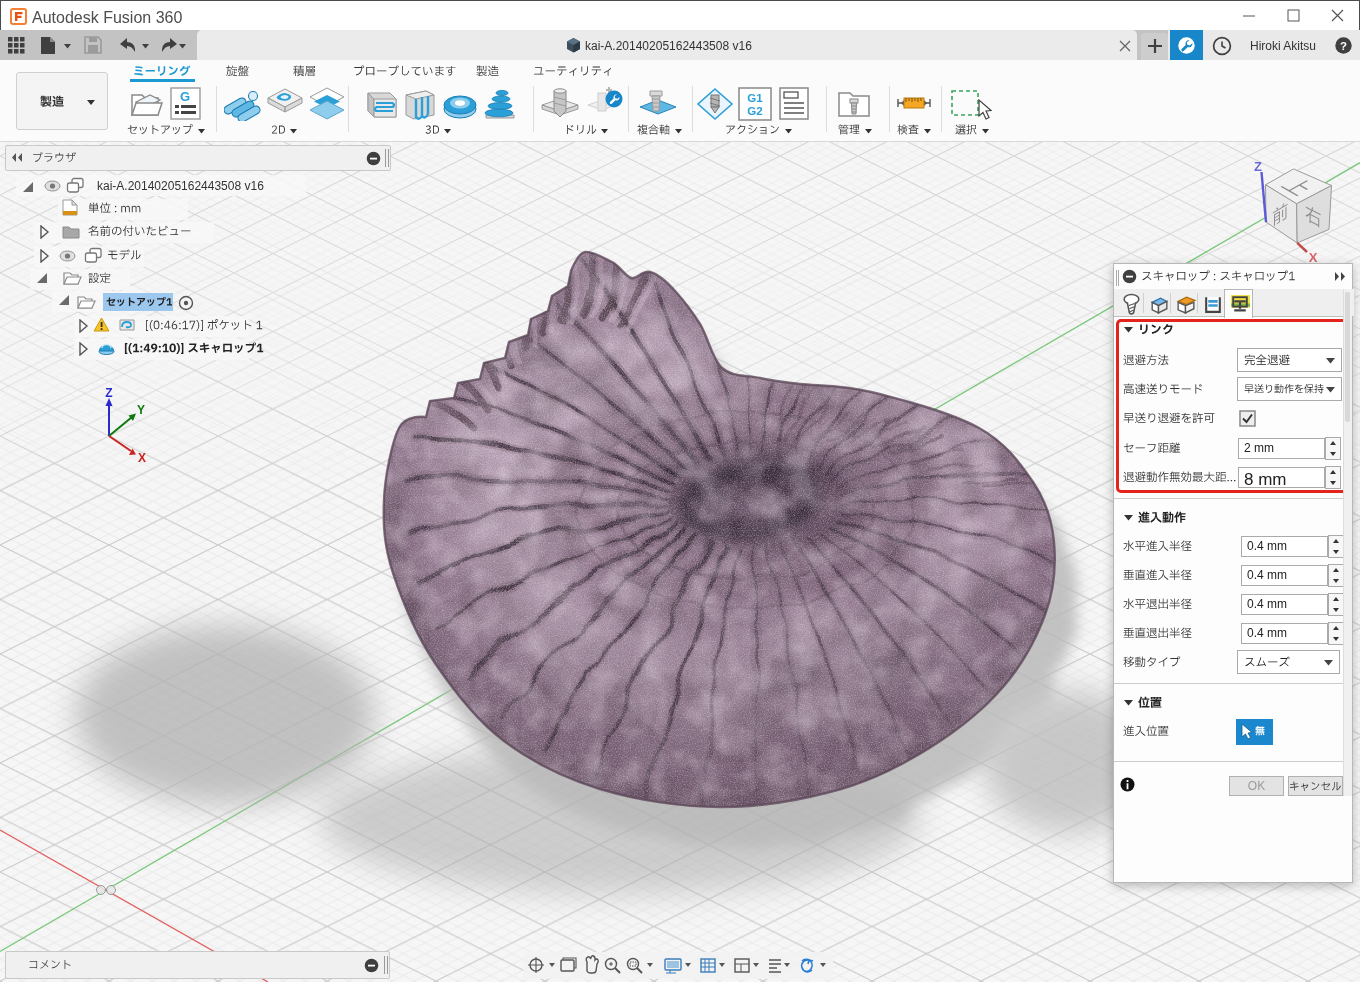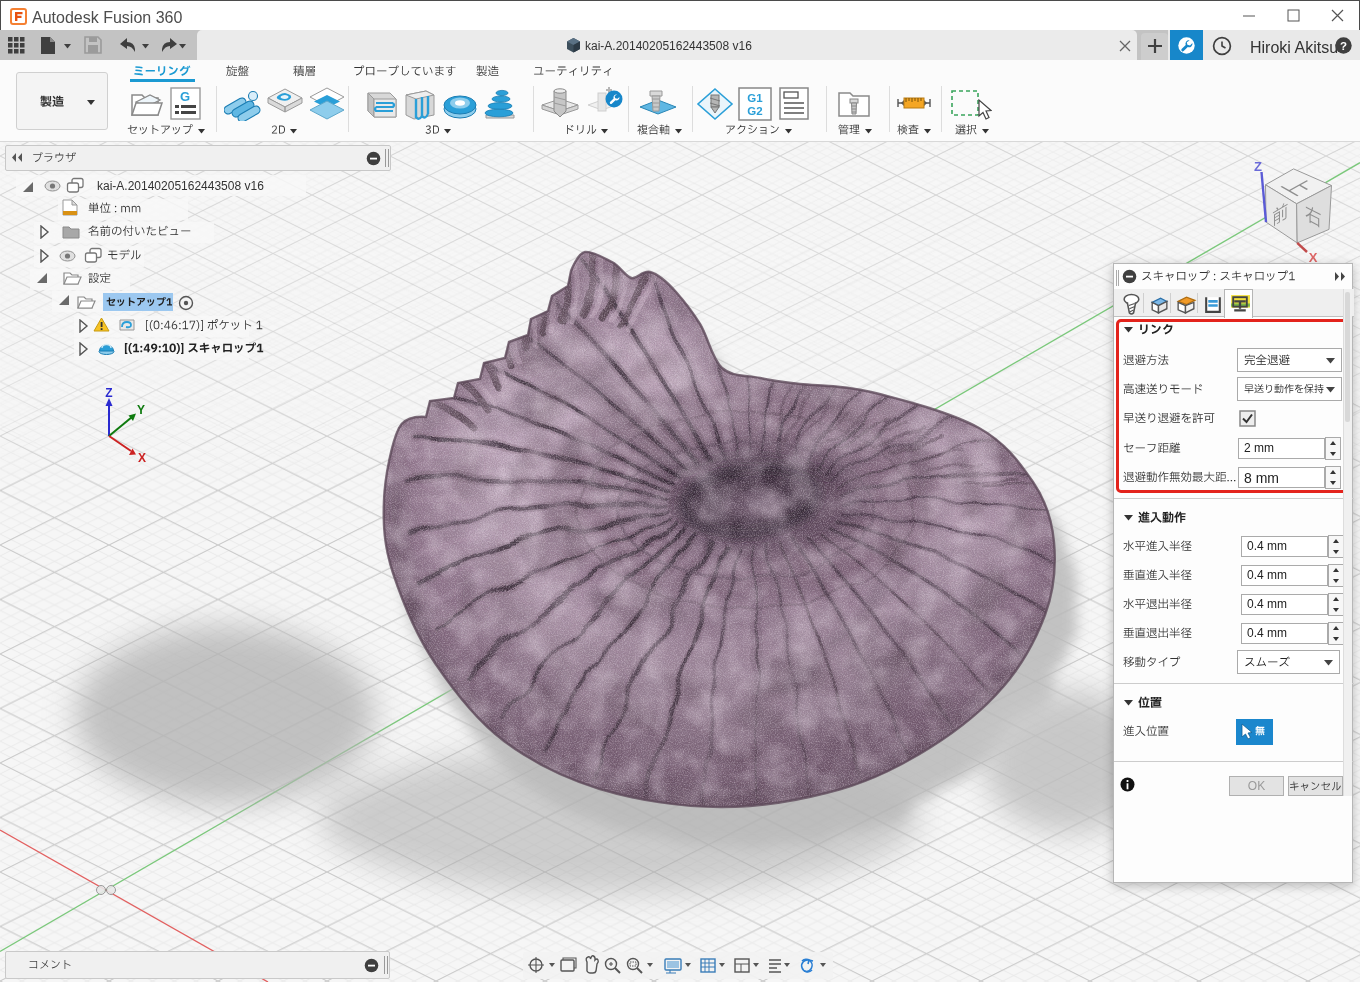--- a/index.html
+++ b/index.html
@@ -66,21 +66,21 @@
     <div class="abs" style="left:1168px;top:0;width:192px;height:30px;background:#e9e9e9"></div>
     <div class="abs" style="left:1170px;top:0;width:33px;height:30px;background:#1787ca"></div>
 <svg class="abs" style="left:1177px;top:6px" width="19" height="19">
 <circle cx="9.5" cy="9.5" r="8.2" fill="#fff"></circle>
 <path d="M12.6 4.4 a3.4 3.4 0 0 0 -3.9 4.6 L4.6 13 a1.5 1.5 0 0 0 2.1 2.1 L10.8 11 a3.4 3.4 0 0 0 4.6 -3.9 L13 9.4 L10.4 8.8 L9.8 6.2 Z" fill="#1787ca"></path>
     </svg>
     <svg class="abs" style="left:1212px;top:6px" width="20" height="20">
 <circle cx="10" cy="10" r="8.4" fill="none" stroke="#3f3f3f" stroke-width="1.7"></circle>
 <path d="M10 5.5 L10 10 L13.5 12" stroke="#3f3f3f" stroke-width="1.6" fill="none"></path>
     </svg>
-    <div class="abs" style="left:1250px;top:9px;font-size:16px;color:#333">Hiroki Akitsu</div>
+    <div class="abs" style="left:1250px;top:9px;font-size:12px;color:#333">Hiroki Akitsu</div>
     <svg class="abs" style="left:1335px;top:7px" width="17" height="17">
 <circle cx="8.5" cy="8.5" r="8.2" fill="#3f3f3f"></circle>
 <text x="8.5" y="12.5" font-size="11.5" font-weight="bold" fill="#fff" text-anchor="middle" font-family="Liberation Sans">?</text>
     </svg>
   </div>
 <div id="ribbon">
     <div class="abs" style="left:16px;top:12px;width:92px;height:58px;background:#f4f4f4;border:1px solid #d0d0d0;border-radius:3px"></div>
     <svg style="position:absolute;left:39.0px;top:31.5px" width="26" height="21">
       <path transform="translate(1,13.8)" d="M0.5 -8H1.3L0.4 -8.5Q0.8 -8.9 1.1 -9.3Q1.3 -9.8 1.5 -10.2L2.7 -9.9Q2.6 -9.6 2.5 -9.4H3.2V-10.1H4.5V-9.4H6.8V-8.4H4.5V-8H7V-7H4.5V-6.5H6.7V-5.1Q6.7 -4.7 6.5 -4.5Q6.4 -4.4 6 -4.4H5L4.8 -5.1H5.5V-5.6H4.5V-4H3.2V-5.6H2.2V-4.2H0.9V-6.5H3.2V-7H0.5ZM8.3 -4.2 8 -5.3H9.7V-9.9H11.1V-5.3Q11.1 -4.7 10.8 -4.4Q10.5 -4.2 9.7 -4.2ZM7.5 -9.6H8.8V-5.9H7.5ZM2 -8.4Q1.8 -8.2 1.6 -8H3.2V-8.4ZM6 -2.4Q5.4 -1.9 4.7 -1.5V-0.3Q6 -0.5 7.3 -0.7L7.4 0.3Q5.2 0.8 2.2 1L2 -0.1L3.3 -0.2V-0.9Q2.2 -0.4 0.9 -0.2L0.4 -1.2Q2.6 -1.6 4.1 -2.4H0.6V-3.6H5.3V-4.1H6.7V-3.6H11.4V-2.4H10.2L11.1 -1.7Q10.4 -1.2 9.4 -0.8Q10.2 -0.4 11.5 0L11 1Q9.1 0.5 8 -0.3Q6.8 -1.2 6.1 -2.4ZM10.1 -2.4H7.5Q7.9 -1.9 8.3 -1.5Q9.3 -1.9 10.1 -2.4Z M15.8 -7.6 14.6 -6.6Q13.7 -7.9 12.6 -9.1L13.7 -10Q14.8 -8.9 15.8 -7.6Q16.7 -8.7 17 -10L18.3 -9.6Q18.2 -9.3 18 -8.8H19V-10.1H20.4V-8.8H23.2V-7.6H20.4V-6.6H23.4V-5.4H15.9V-6.6H19V-7.6H17.4Q17.1 -7.1 16.9 -6.8ZM23.7 -0.6 23.5 0.7H17.9Q16.2 0.7 15.5 0.2Q14.7 -0.2 14.7 -1.1H14.6Q14.6 -0.4 14.1 0.1Q13.7 0.6 12.8 0.9L12.4 -0.5Q12.9 -0.7 13.2 -0.9Q13.5 -1.1 13.7 -1.4Q13.8 -1.7 13.8 -2.2V-4.5H12.6V-5.9H15.3V-2.2Q15.3 -1.4 15.9 -1Q16.6 -0.6 17.9 -0.6ZM23 -4.7V-1.2H16.4V-4.7ZM21.6 -3.5H17.7V-2.5H21.6Z" fill="#333"></path>
     </svg>
@@ -986,21 +986,21 @@
     <div class="abs" style="left:130px;top:177px;font-size:12px;color:#222">2 mm</div>
     <svg class="abs" style="left:211px;top:173px" width="17" height="23">
       <rect x="0.5" y="0.5" width="15" height="22" fill="#f7f7f7" stroke="#aaa"></rect>
 <path d="M8 4 L11 8 L5 8 Z" fill="#333"></path>
       <path d="M8 19 L11 15 L5 15 Z" fill="#333"></path>
     </svg>
     <svg style="position:absolute;left:8.0px;top:203.9px" width="116" height="20">
       <path transform="translate(1,13.2)" d="M2.8 -6.6Q1.8 -8.1 0.8 -9L1.4 -9.4Q1.9 -9 2.4 -8.3Q2.9 -7.7 3.4 -7ZM3.7 -1.7 4.4 -1.8V-9.2H10.2V-5H7.3Q7.6 -4.1 8.3 -3.3Q8.8 -3.6 9.2 -4.1Q9.7 -4.5 10 -4.8L10.6 -4.4Q10.2 -4 9.7 -3.6Q9.2 -3.2 8.7 -2.8Q9.6 -2 11 -1.4L10.7 -0.8Q7.6 -2.1 6.6 -5H5V-1.9Q6.6 -2.1 7.4 -2.3L7.5 -1.6Q6.2 -1.3 3.8 -1ZM9.5 -8.6H5V-7.4H9.5ZM9.5 -6.8H5V-5.6H9.5ZM11.1 -0.1 11 0.6H5.3Q4 0.6 3.2 0.1Q2.5 -0.4 2.4 -1.2H2.3Q2.3 0 0.7 0.8L0.4 0.1Q1.3 -0.3 1.7 -0.8Q2 -1.3 2 -2.2V-4.7H0.5V-5.4H2.7V-2.1Q2.7 -1.1 3.4 -0.6Q4.1 -0.1 5.3 -0.1Z M20.8 -8.7H22.4V-8.1H18.6V-8.7H20.1V-9.6H20.8ZM14.1 -6.6Q13.2 -8.1 12.3 -9L12.8 -9.4Q13.3 -8.9 13.8 -8.3Q14.3 -7.6 14.7 -7ZM14.4 -2.2Q14.9 -3 15.1 -4.1Q15.3 -5.2 15.3 -6.4V-9.2H18.2V-6H15.9Q15.9 -5.4 15.8 -4.8H18.3V-1.1H15.7V-3.8Q15.4 -2.4 14.9 -1.6ZM17.5 -6.5V-8.6H16V-6.5ZM20.1 -3.7V-5.2H18.5V-5.9H20.7Q21 -6.7 21.3 -7.8L21.9 -7.6Q21.7 -6.7 21.4 -5.9H22.5V-5.2H20.8V-3.7H22.4V-3H20.8V-0.8H20.1V-3H18.7V-3.7ZM19.5 -6Q19.4 -6.8 19 -7.5L19.6 -7.8Q20 -7.1 20.1 -6.2ZM22.6 -0.1 22.5 0.6H16.7Q15.3 0.6 14.6 0.1Q13.8 -0.4 13.8 -1.2H13.7Q13.7 -0.6 13.3 -0.1Q12.9 0.4 12.2 0.8L11.9 0.1Q12.7 -0.3 13.1 -0.8Q13.4 -1.3 13.4 -2.1V-4.7H12V-5.4H14.1V-2.1Q14.1 -1.1 14.8 -0.6Q15.5 -0.1 16.6 -0.1ZM17.6 -1.7V-4.2H16.3V-1.7Z M31.4 -7.4H33.7Q33.7 -4.6 33.6 -3.1Q33.6 -1.6 33.5 -0.7Q33.4 0.1 33.1 0.4Q32.8 0.7 32.1 0.7H31.2L31 0H31.9Q32.2 0 32.4 -0.1Q32.6 -0.1 32.7 -0.3Q32.7 -0.5 32.8 -0.9Q33 -2.6 33 -6.7H31.4Q31.4 -4.1 31 -2.3Q30.6 -0.5 29.7 0.9L29.1 0.3Q29.9 -0.9 30.3 -2.6Q30.7 -4.2 30.7 -6.7H29.7V-7.4H30.7V-9.6H31.4ZM29.2 0.1Q28 0.3 26.5 0.4Q24.9 0.6 23.5 0.6L23.4 0Q24.6 -0 26.1 -0.2V-1.3H23.6V-1.8H26.1V-2.7H23.9V-6.2H26.1V-7H23.5V-7.6H26.1V-8.6Q24.9 -8.5 24 -8.4L23.9 -9Q27 -9.1 28.6 -9.5L28.9 -9Q28.1 -8.8 26.7 -8.6V-7.6H29.4V-7H26.7V-6.2H29V-2.7H26.7V-1.8H29.1V-1.3H26.7V-0.2Q28.4 -0.4 29.1 -0.5ZM26.1 -5.7H24.5V-4.7H26.1ZM28.4 -4.7V-5.7H26.7V-4.7ZM24.5 -4.2V-3.2H26.1V-4.2ZM26.7 -3.2H28.4V-4.2H26.7Z M38.4 -9.5Q38 -8 37.4 -6.6V0.9H36.6V-5.4Q36 -4.6 35.3 -3.9L34.8 -4.6Q35.9 -5.6 36.6 -6.8Q37.3 -8 37.8 -9.7ZM45.5 -7.2H41.6V-5.3H45.2V-4.7H41.6V-2.7H45.2V-2H41.6V0.9H40.9V-7.2H40.3Q39.4 -5.8 38.3 -4.6L37.8 -5.1Q38.7 -6.1 39.4 -7.2Q40.1 -8.3 40.5 -9.7L41.3 -9.5Q41 -8.8 40.6 -7.9H45.5Z M55.3 -5.8H57V-5.2H55.3V-2.9H56.7V-2.3H46.8V-2.9H48.3V-5.2H46.6V-5.8H48.3V-7.6Q47.7 -7 47.1 -6.6L46.6 -7.2Q47.4 -7.7 48.1 -8.4Q48.7 -9.1 49.1 -9.8L49.8 -9.5Q49.5 -9 49.2 -8.6H56.6V-7.9H55.3ZM50.4 -7.9H49V-5.8H50.4ZM51.1 -7.9V-5.8H52.5V-7.9ZM53.2 -5.8H54.7V-7.9H53.2ZM50.4 -5.2H49V-2.9H50.4ZM52.5 -2.9V-5.2H51.1V-2.9ZM53.2 -2.9H54.7V-5.2H53.2ZM55.4 -1.8Q56.3 -0.7 56.8 0.4L56.1 0.8Q55.6 -0.3 54.7 -1.5ZM46.7 0.4Q47.7 -0.5 48.3 -1.7L48.9 -1.5Q48.4 -0.3 47.4 0.8ZM53.2 -1.6Q53.7 -0.5 54 0.7L53.2 0.8Q53 -0.1 52.5 -1.4ZM50.8 -1.5Q51.1 -0.4 51.2 0.8L50.4 0.9Q50.4 -0.2 50.1 -1.4Z M61.1 -8.2H63.2V-7.5H58.2V-8.2H60.4V-9.6H61.1ZM65.6 -7.4H68.1Q68.1 -4.7 68.1 -3.2Q68 -1.7 67.8 -0.7Q67.7 0.1 67.4 0.4Q67.1 0.7 66.4 0.7H65.2L65 0H66.2Q66.6 0 66.8 -0.1Q66.9 -0.1 67 -0.3Q67.1 -0.5 67.2 -0.9Q67.4 -2.7 67.4 -6.7H65.5Q65.5 -4.1 64.9 -2.3Q64.3 -0.5 62.9 0.9L62.4 0.3Q63.7 -0.9 64.2 -2.5Q64.8 -4.2 64.8 -6.7H63.4V-7.4H64.8V-9.6H65.6ZM61.8 -7.2Q62.5 -6.2 63.4 -4.7L62.8 -4.3Q62.1 -5.6 61.2 -6.8ZM60.2 -6.9Q59.6 -5.2 58.4 -4.1L58 -4.7Q59 -5.6 59.5 -7.1ZM62.2 -0.3Q61.7 -1.1 61 -1.9Q60.1 -0.4 58.4 0.8L58 0.2Q59.6 -0.9 60.6 -2.5Q59.9 -3.3 59.1 -4.2L59.6 -4.6Q60.3 -3.9 60.9 -3.2Q61.4 -4 61.7 -5.1L62.3 -4.8Q62 -3.6 61.4 -2.6Q62 -1.8 62.7 -0.8Z M70.6 -9.3H78.9V-6H70.6ZM78.2 -8V-8.7H71.3V-8ZM71.3 -7.4V-6.6H78.2V-7.4ZM69.6 -5.2H79.9V-4.6H74.4V0.9H73.8V-0.3Q72 -0 69.6 0.1L69.5 -0.5L70.6 -0.6V-4.6H69.6ZM71.3 -3.8H73.8V-4.6H71.3ZM79.3 -3.2Q78.9 -1.9 77.8 -0.8Q78.8 -0.2 79.9 0.2L79.6 0.8Q78.3 0.3 77.3 -0.4Q76.4 0.3 75.1 0.8L74.8 0.3Q76 -0.2 76.8 -0.8Q76 -1.6 75.4 -2.6L75.9 -2.9Q76.5 -2 77.3 -1.2Q78.2 -2 78.6 -3.1H75V-3.7H79.3ZM71.3 -2.3H73.8V-3.2H71.3ZM71.3 -0.6Q72.7 -0.7 73.8 -0.9V-1.7H71.3Z M86.6 -5.7Q86.6 -4.6 87.1 -3.6Q87.6 -2.7 88.7 -1.8Q89.7 -1 91.5 0L91.1 0.7Q89.4 -0.3 88.4 -1.1Q87.4 -1.9 86.8 -2.8Q86.3 -3.7 86.2 -4.8H86.1Q86 -3.6 85.5 -2.7Q85 -1.9 84.1 -1.1Q83.1 -0.2 81.4 0.7L81 0Q82.8 -0.9 83.8 -1.8Q84.8 -2.7 85.2 -3.6Q85.7 -4.6 85.8 -5.7H81.2V-6.5H85.8V-9.5H86.5V-6.5H91.3V-5.7Z M95.5 -0.9Q96.6 -1.1 97.2 -1.3L97.3 -0.7Q95.4 -0.1 92.5 0.4L92.4 -0.3L93.1 -0.4V-4.9H93.8V-0.6Q94.4 -0.7 94.8 -0.7V-5.9H93.1V-9.2H96.7V-5.9H95.5V-4H97V-3.4H95.5ZM98.4 -0.6H103V0.1H98.4V0.8H97.7V-9.2H102.9V-8.5H98.4V-6.6H102.6V-2.7H98.4ZM96.1 -8.6H93.7V-6.5H96.1ZM101.9 -3.3V-5.9H98.4V-3.3Z M104.4 -0.5V-0.7Q104.4 -1 104.6 -1.2Q104.8 -1.3 105.1 -1.3Q105.5 -1.3 105.7 -1.2Q105.8 -1 105.8 -0.7V-0.5Q105.8 -0.2 105.7 -0Q105.5 0.1 105.1 0.1Q104.8 0.1 104.6 -0Q104.4 -0.2 104.4 -0.5Z M107.7 -0.5V-0.7Q107.7 -1 107.9 -1.2Q108.1 -1.3 108.4 -1.3Q108.7 -1.3 108.9 -1.2Q109.1 -1 109.1 -0.7V-0.5Q109.1 -0.2 108.9 -0Q108.7 0.1 108.4 0.1Q108.1 0.1 107.9 -0Q107.7 -0.2 107.7 -0.5Z M111 -0.5V-0.7Q111 -1 111.1 -1.2Q111.3 -1.3 111.7 -1.3Q112 -1.3 112.2 -1.2Q112.4 -1 112.4 -0.7V-0.5Q112.4 -0.2 112.2 -0Q112 0.1 111.7 0.1Q111.3 0.1 111.1 -0Q111 -0.2 111 -0.5Z" fill="#333"></path>
     </svg>
     <div class="abs" style="left:124px;top:203px;width:87px;height:21px;background:#fff;border:1px solid #aaa"></div>
-    <div class="abs" style="left:130px;top:206px;font-size:14px;color:#222">8 mm</div>
+    <div class="abs" style="left:130px;top:206px;font-size:17px;color:#222">8 mm</div>
     <svg class="abs" style="left:211px;top:202px" width="17" height="23">
       <rect x="0.5" y="0.5" width="15" height="22" fill="#f7f7f7" stroke="#aaa"></rect>
 <path d="M8 4 L11 8 L5 8 Z" fill="#333"></path>
       <path d="M8 19 L11 15 L5 15 Z" fill="#333"></path>
     </svg>
     <div class="abs" style="left:0;top:234px;width:240px;height:1px;background:#ccc"></div>
     <svg class="abs" style="left:9px;top:249px" width="11" height="9">
       <path d="M1 2 L10 2 L5.5 7.5 Z" fill="#333"></path>
     </svg>
     <svg style="position:absolute;left:23.0px;top:243.5px" width="50" height="21">

